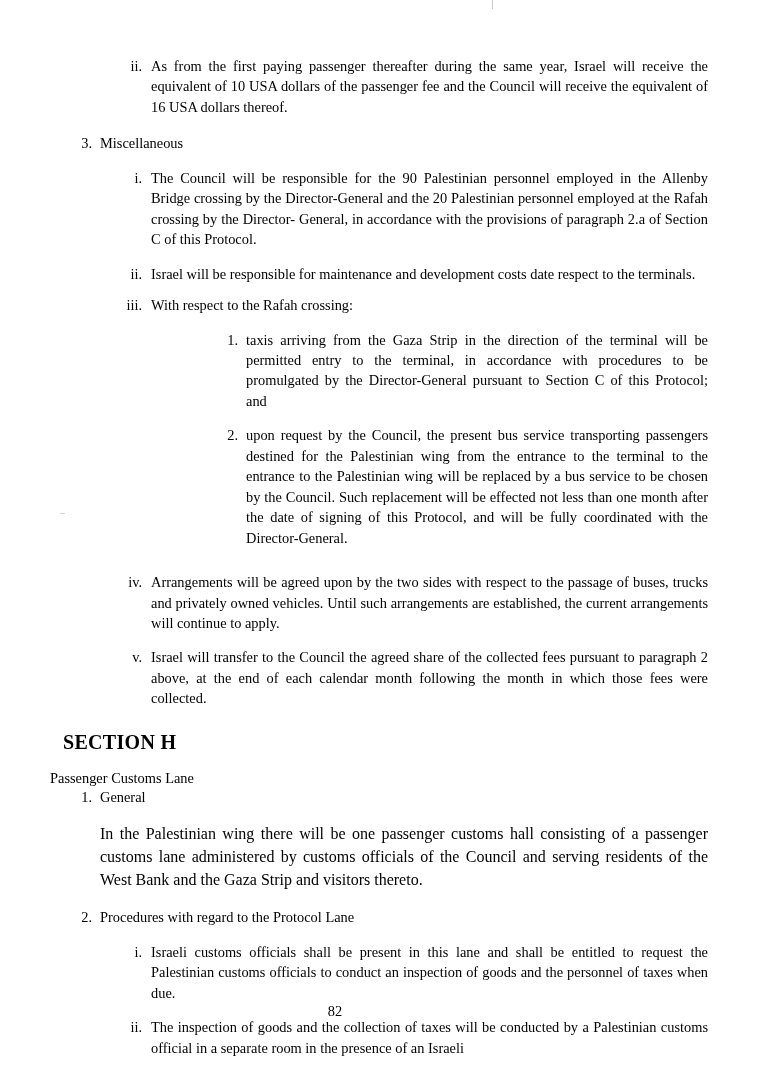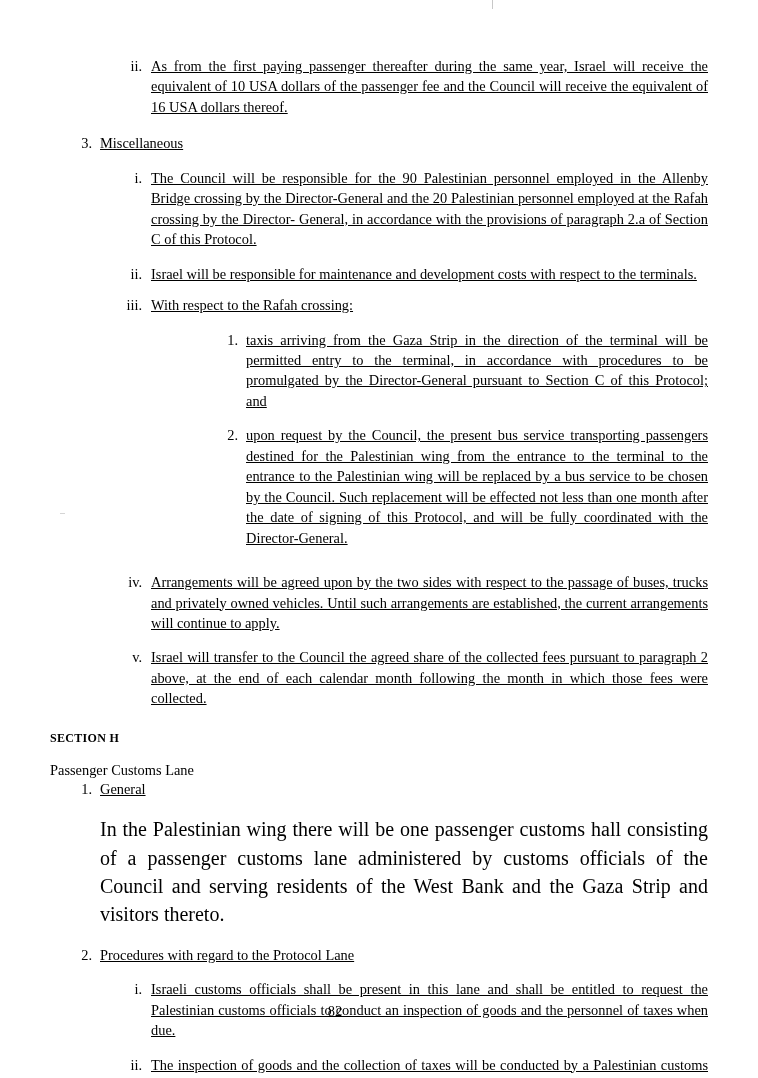--- a/index.html
+++ b/index.html
@@ -40,45 +40,44 @@
     font-size: 14.4px;
     line-height: 1.42;
     white-space: nowrap;
   }
   .body-text {
     flex: 1 1 auto;
     font-size: 14.4px;
     line-height: 1.42;
     text-align: justify;
     text-justify: inter-word;
-    text-decoration: underline;
   }
   
   .lvl-num { margin-left: 20px; }
   .lvl-num .marker { width: 22px; margin-right: 8px; }
 
   .lvl-rom { margin-left: 68px; }
   .lvl-rom .marker { width: 24px; margin-right: 9px; }
 
   .lvl-sub { margin-left: 170px; }
   .lvl-sub .marker { width: 18px; margin-right: 8px; }
 
   .plain-para {
     margin-left: 50px;
     margin-bottom: 11px;
-    font-size: 20px;
+    font-size: 16px;
     line-height: 1.42;
     text-align: justify;
     width: 608px;
   }
   .section-head {
-    margin-left: 0px;
+    margin-left: 13px;
     margin-top: 22px;
     margin-bottom: 16px;
-    font-size: 12px;
+    font-size: 20px;
     font-weight: bold;
     letter-spacing: 0.3px;
   }
   .section-sub {
     margin-left: 0px;
     font-size: 14.4px;
   }
   .page-number {
     position: absolute;
     bottom: 58px;
@@ -124,21 +123,21 @@
       <div class="body-text">Miscellaneous</div>
     </div>
 
     <div class="blk lvl-rom">
       <div class="marker">i.</div>
       <div class="body-text">The Council will be responsible for the 90 Palestinian personnel employed in the Allenby Bridge crossing by the Director-General and the 20 Palestinian personnel employed at the Rafah crossing by the Director- General, in accordance with the provisions of paragraph 2.a of Section C of this Protocol.</div>
     </div>
 
     <div class="blk lvl-rom" style="margin-top:14px;">
       <div class="marker">ii.</div>
-      <div class="body-text">Israel will be responsible for maintenance and development costs with respect to the terminals.</div>
+      <div class="body-text">Israel will be responsible for maintenance and development costs date respect to the terminals.</div>
     </div>
 
     <div class="blk lvl-rom" style="">
       <div class="marker">iii.</div>
       <div class="body-text">With respect to the Rafah crossing:</div>
     </div>
 
     <div class="blk lvl-sub" style="margin-top:14px;">
       <div class="marker">1.</div>
       <div class="body-text">taxis arriving from the Gaza Strip in the direction of the terminal will be permitted entry to the terminal, in accordance with procedures to be promulgated by the Director-General pursuant to Section C of this Protocol; and</div>

